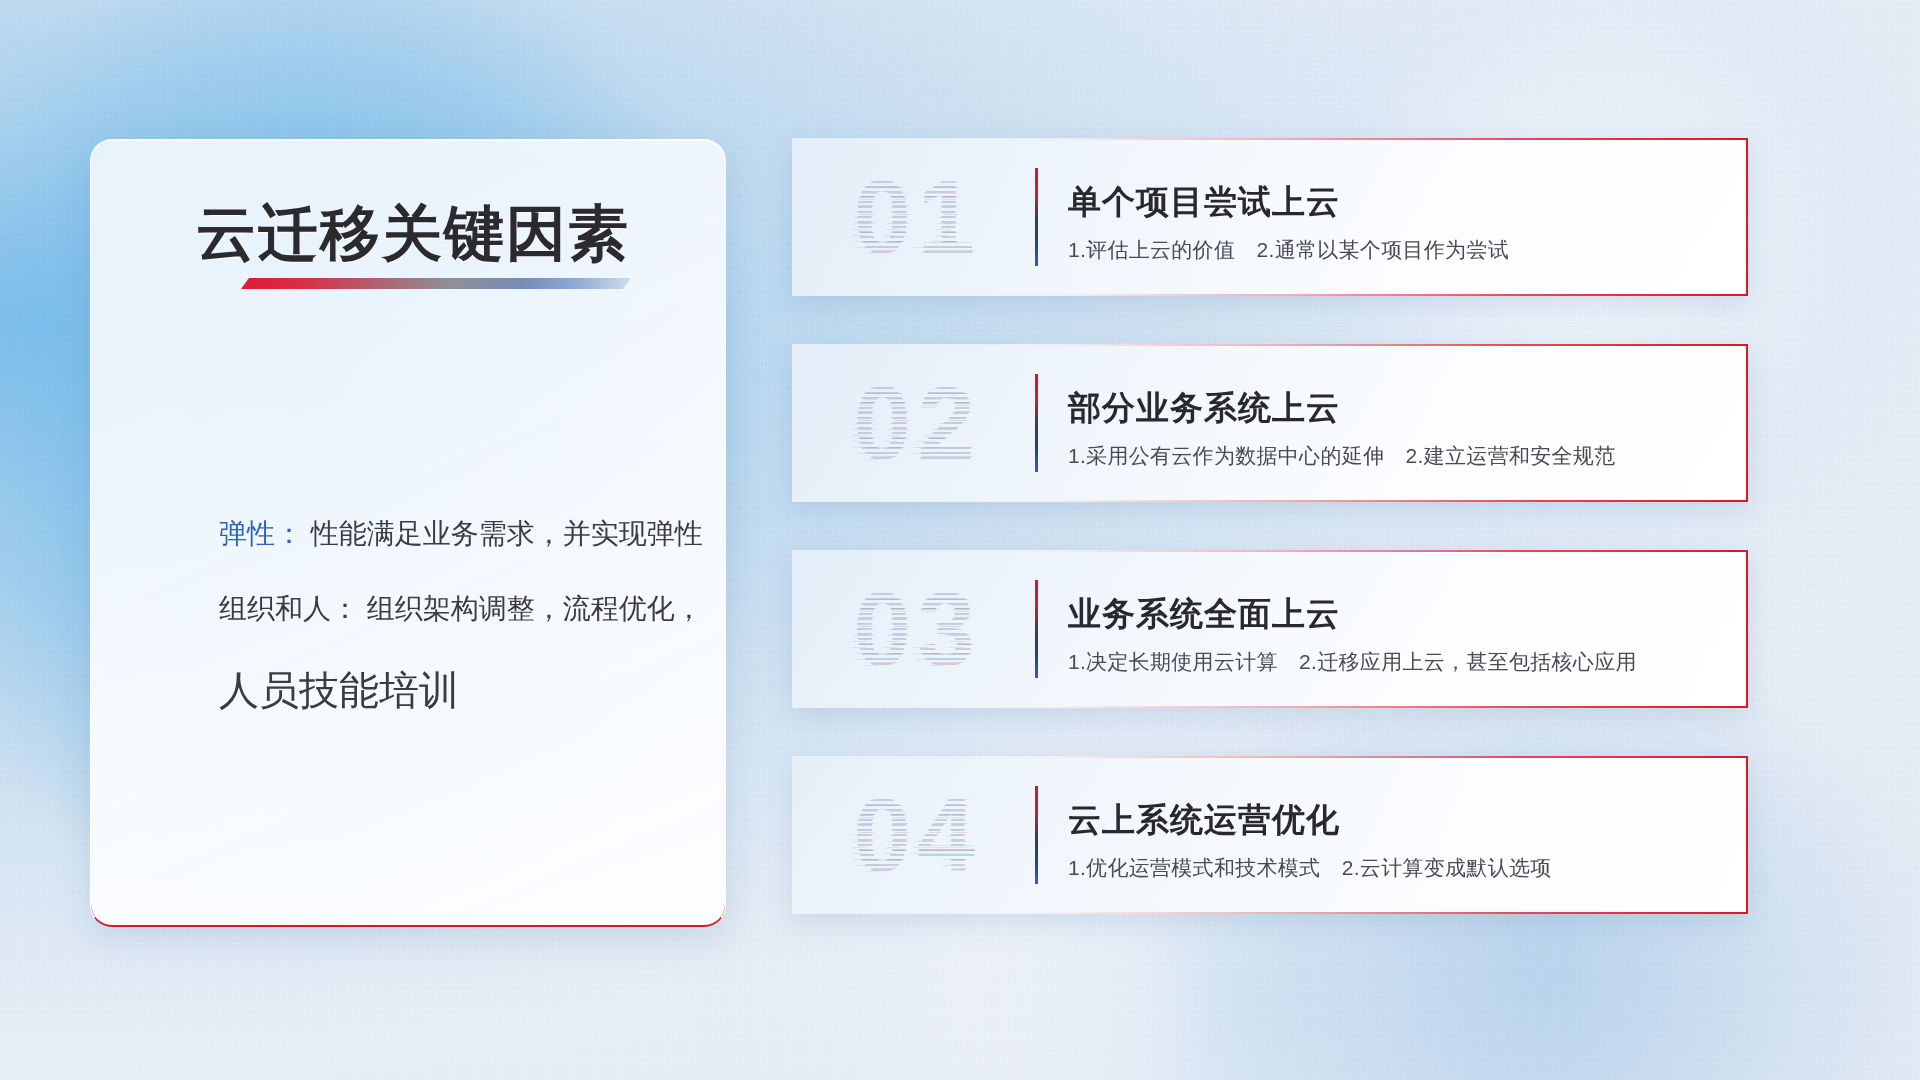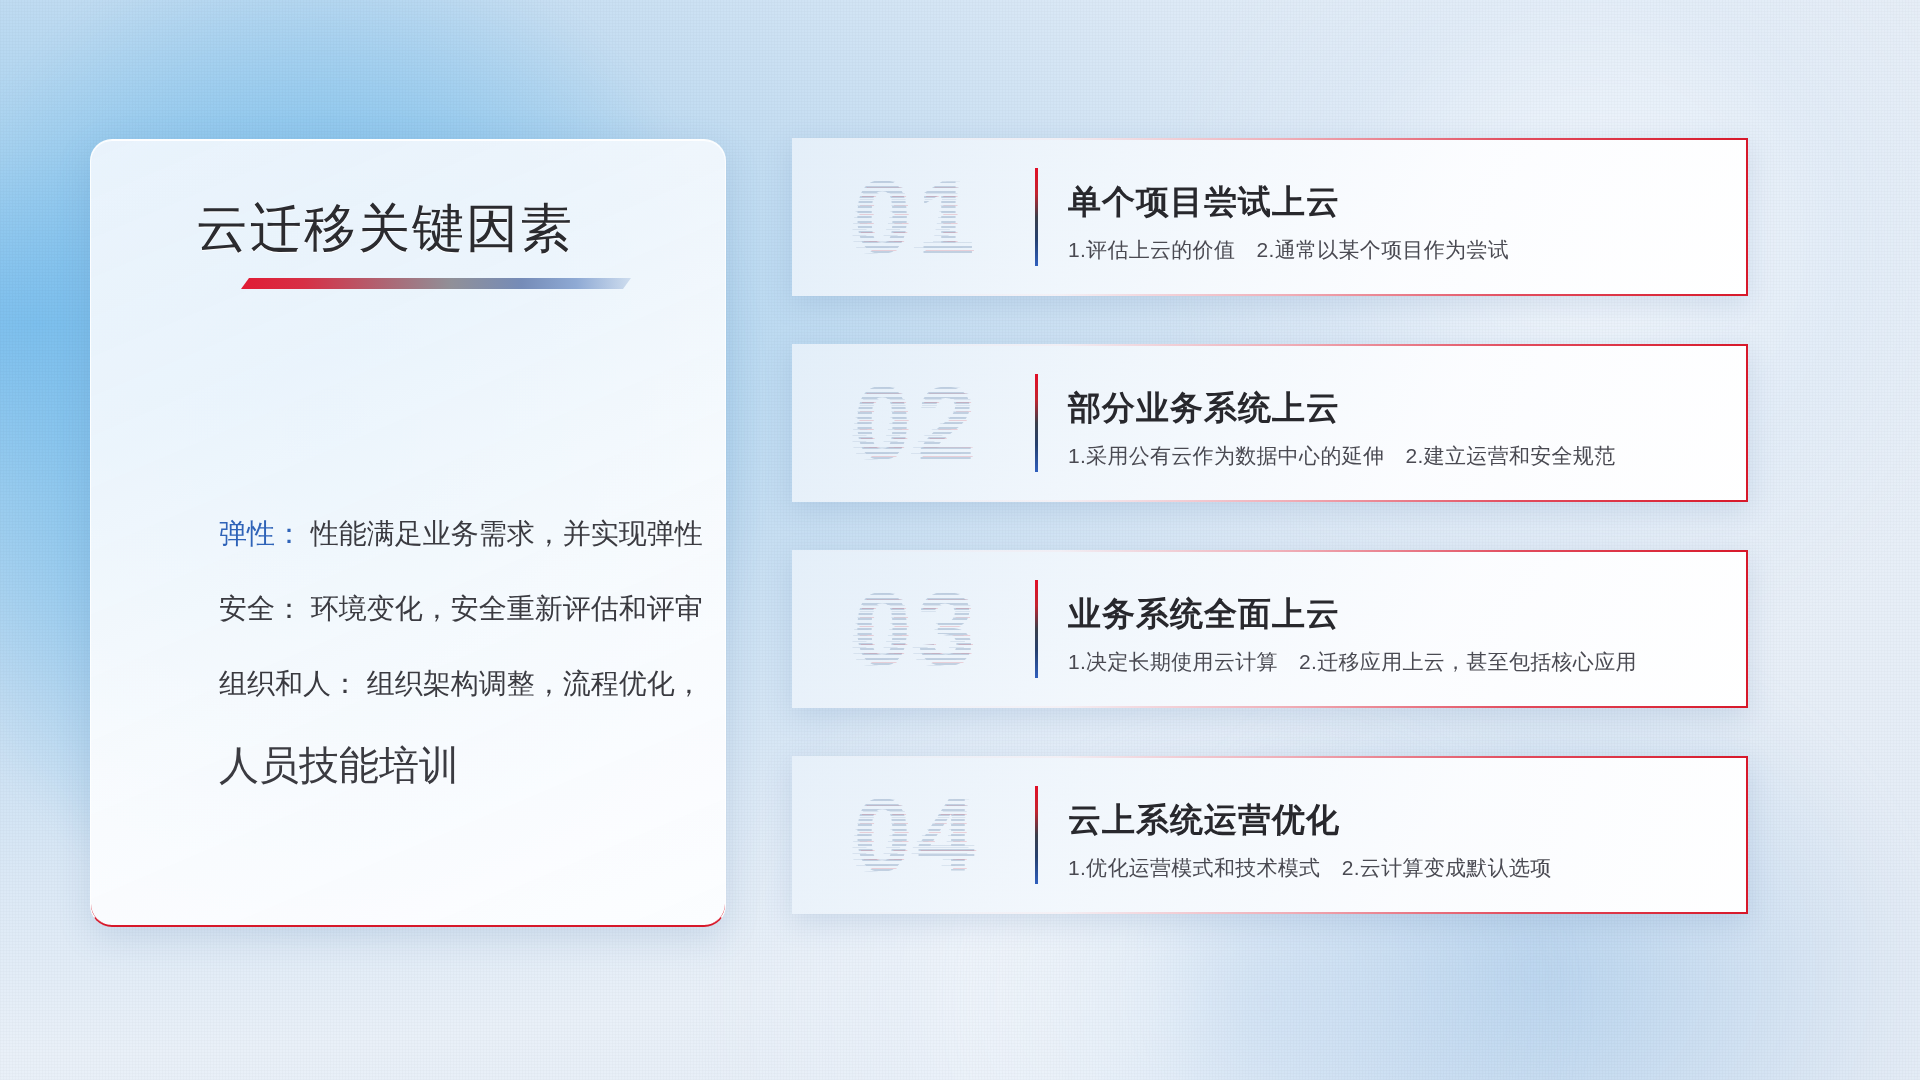--- a/index.html
+++ b/index.html
@@ -66,21 +66,21 @@
   #left-panel::after{
     content:""; position:absolute; left:-1px; right:-1px; bottom:-1px; height:36px;
     border-bottom-left-radius:22px; border-bottom-right-radius:22px;
     border-left:1.6px solid rgba(215,24,42,.92);
     border-right:1.6px solid rgba(215,24,42,.92);
     border-bottom:1.6px solid rgba(215,24,42,.95);
     pointer-events:none;
   }
   #panel-title{
     position:absolute; left:105px; top:54px;
-    font-size:52px; font-weight:400; letter-spacing:2px;
+    font-size:60px; font-weight:700; letter-spacing:2px;
     color:#2b2b2f; white-space:nowrap;
     text-shadow:0 1px 0 rgba(255,255,255,.9);
     text-align:right;
   }
   #title-rule{
     position:absolute; left:150px; top:138px; width:390px; height:11px;
     background:linear-gradient(90deg,#e0102a 0%, #d6253c 16%, #a8616f 38%, #8b8b93 54%, #6f86b4 72%, #8aa6d2 86%, #cddcee 100%);
     clip-path:polygon(8px 0, 100% 0, calc(100% - 8px) 100%, 0 100%);
     opacity:.95;
   }
@@ -171,21 +171,20 @@
   <div class="bg-noise"></div>
 </div>
 
 <div id="stage">
 
   <div id="left-panel">
     <div id="panel-title">云迁移关键因素</div>
     <div id="title-rule"></div>
     <div id="factor-list">
         <div class="factor-row hi"><span class="k">弹性：</span> <span class="v">性能满足业务需求，并实现弹性</span></div>
-        <div class="factor-row"><span class="k">安全：</span> <span class="v">环境变化，安全重新评估和评审</span></div>
         <div class="factor-row"><span class="k">组织和人：</span> <span class="v">组织架构调整，流程优化，</span></div>
         <div class="factor-cont" style="margin-top: 47px;">人员技能培训</div>
       </div>
   </div>
 
   <div id="steps">
       <div class="step-card">
         <div class="edge-top"></div>
         <div class="edge-bottom"></div>
         <div class="edge-right"></div>

